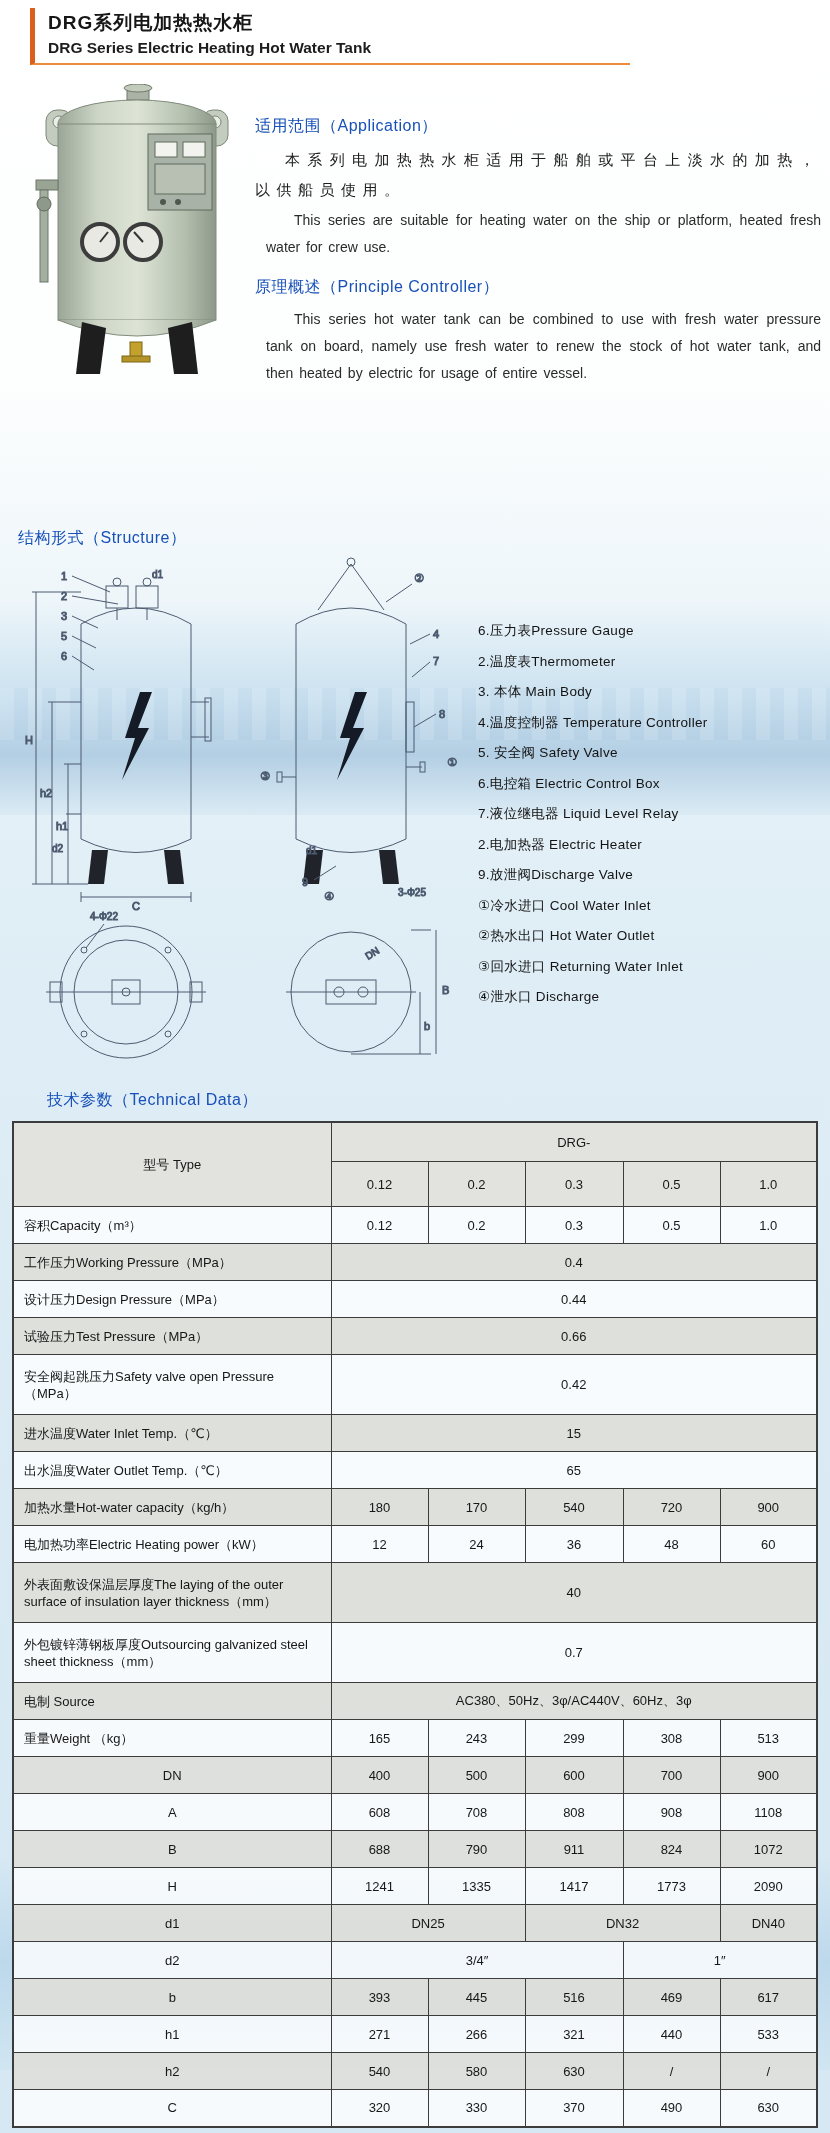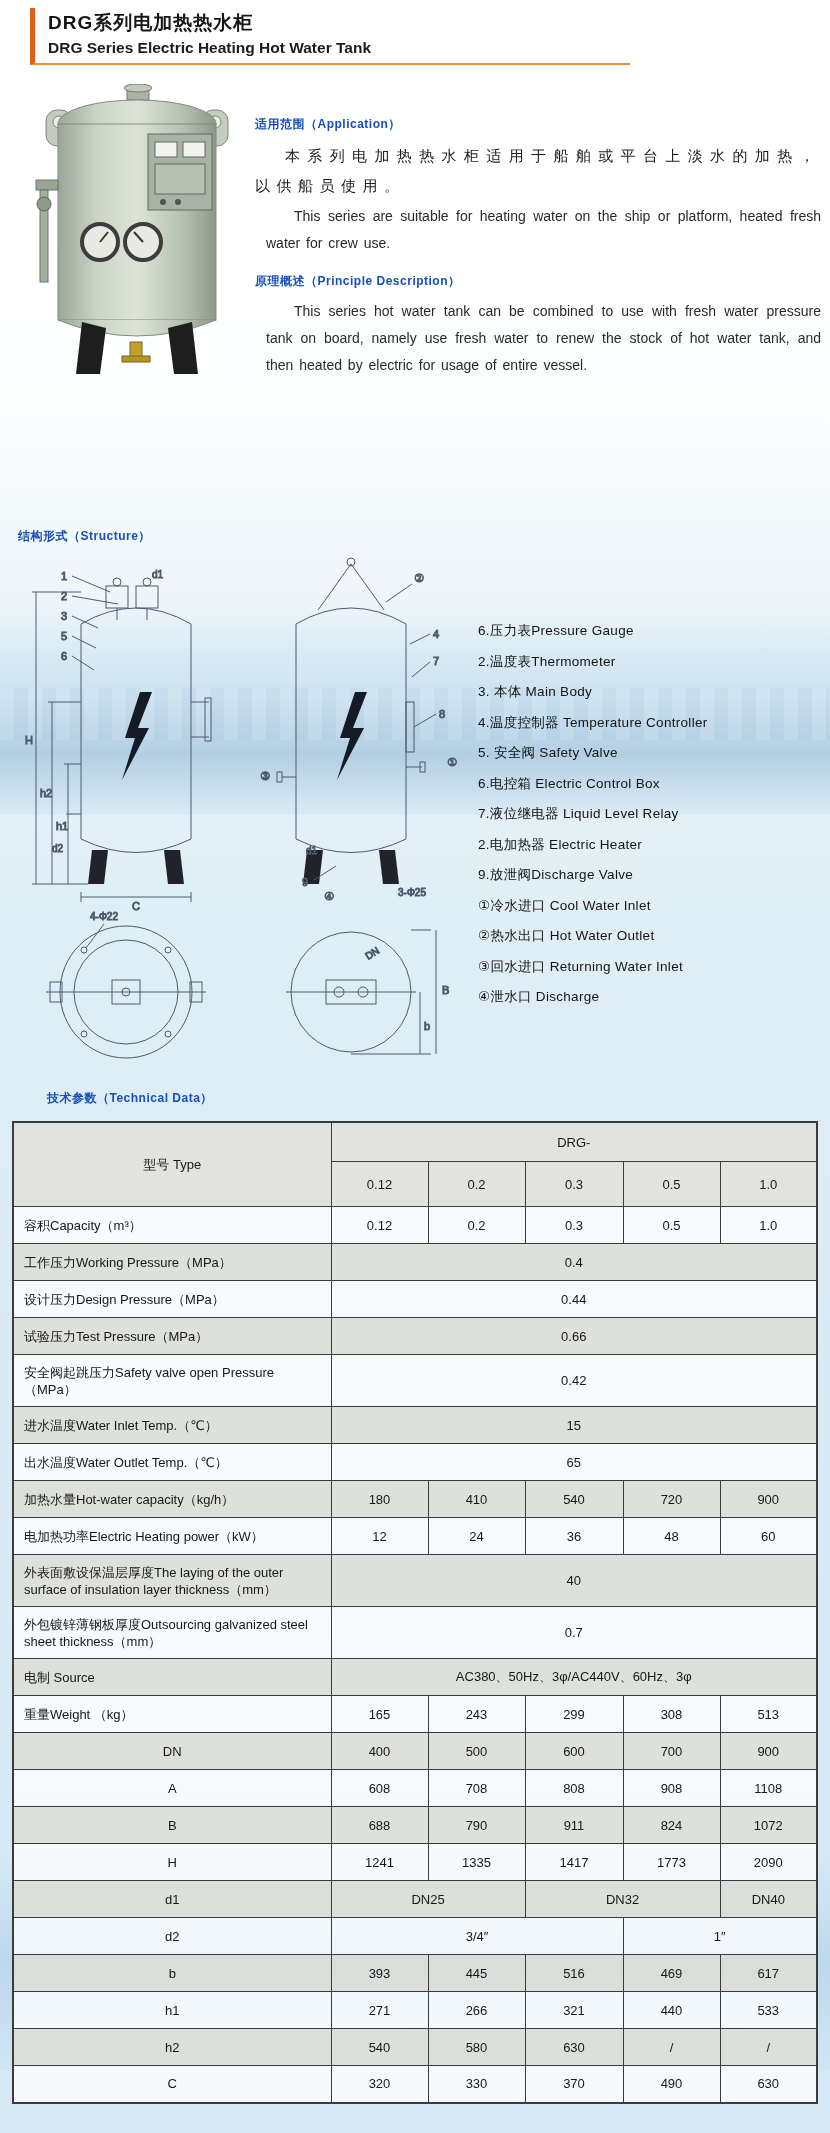--- a/index.html
+++ b/index.html
@@ -16,21 +16,21 @@
   
   #hdr{left:30px;top:8px;width:582px;border-left:5px solid #dd5f1e;border-bottom:2px solid #ec8c3c;padding:2px 0 6px 13px;}
   #hdr .cn{font-size:19px;font-weight:bold;color:#161616;letter-spacing:1px;}
   #hdr .en{font-size:15.5px;font-weight:bold;color:#1c1c1c;margin-top:3px;}
 
   
   #photo{left:30px;top:84px;}
 
   
   #rcol{left:255px;top:116px;width:566px;}
-  .sec-h{font-size:12px;font-weight:bold;color:#1650b8;letter-spacing:.5px;margin:0 0 8px 0;}
+  .sec-h{font-size:16px;font-weight:normal;color:#1650b8;letter-spacing:.5px;margin:0 0 8px 0;}
   .p-cn{font-size:15px;color:#1c1c1c;line-height:30px;letter-spacing:6.5px;text-indent:2em;margin:0;text-align:justify;}
   .p-en{font-size:14px;color:#2a2a2a;line-height:27px;text-indent:2em;margin:2px 0 0 11px;text-align:justify;word-spacing:2px;}
   .gap{height:16px;}
 
   
   #structure-h{left:18px;top:528px;}
   #drawings{left:6px;top:552px;}
   #parts{left:478px;top:616px;width:352px;}
   #parts ul{list-style:none;margin:0;padding:0;}
   #parts li{font-size:13.5px;color:#141414;line-height:30.5px;letter-spacing:.3px;white-space:nowrap;}
@@ -43,21 +43,21 @@
   #tech-h{left:18px;top:1090px;margin-left:29px;}
   #tbl-wrap{left:12px;top:1121px;width:806px;}
   table{border-collapse:collapse;width:806px;table-layout:fixed;}
   th,td{border:1px solid #3c3c3c;font-size:13px;color:#171717;text-align:center;vertical-align:middle;padding:4px 6px;font-weight:normal;}
   table{border:2px solid #3c3c3c;}
   thead th{background:rgba(226,226,221,.95);height:34px;}
   thead tr.r1 th{height:30px;}
   thead tr.r2 th{height:36px;}
   tbody tr{height:37px;background:rgba(255,255,255,.78);}
   tbody tr:nth-child(even){background:rgba(222,222,216,.88);}
-  tbody tr.tall{height:52px;}
+  tbody tr.tall{height:60px;}
   td.lbl{text-align:left;padding-left:10px;line-height:17px;}
   td.lbl.c{text-align:center;padding-left:6px;}
   th.type{background:rgba(226,226,221,.95);}
 </style>
 </head>
 <body>
 
 <div id="page">
   <div class="wash wash1"></div>
   <div class="wash wash1b"></div>
@@ -112,21 +112,21 @@
 
     <rect x="100" y="258" width="12" height="16" fill="#c2a12c" stroke="#7c6716"></rect>
     <rect x="92" y="272" width="28" height="6" fill="#b5952a" stroke="#7c6716"></rect>
   </svg>
 
   <div id="rcol" class="z">
     <div class="sec-h">适用范围（Application）</div>
     <p class="p-cn">本系列电加热热水柜适用于船舶或平台上淡水的加热，以供船员使用。</p>
     <p class="p-en">This series are suitable for heating water on the ship or platform, heated fresh water for crew use.</p>
     <div class="gap"></div>
-    <div class="sec-h">原理概述（Principle Description）</div>
+    <div class="sec-h">原理概述（Principle Controller）</div>
     <p class="p-en">This series hot water tank can be combined to use with fresh water pressure tank on board, namely use fresh water to renew the stock of hot water tank, and then heated by electric for usage of entire vessel.</p>
   </div>
 
   <div id="structure-h" class="z sec-h">结构形式（Structure）</div>
 
   <svg id="drawings" class="z" width="470" height="525" viewBox="0 0 470 525" fill="none" stroke="#4d5b70" stroke-width="1">
 
     <g>
       <rect x="100" y="34" width="22" height="22"></rect>
         <rect x="130" y="34" width="22" height="22"></rect>
@@ -313,21 +313,21 @@
             <td class="lbl">进水温度Water Inlet Temp.（℃）</td>
             <td colspan="5">15</td>
           </tr>
           <tr>
             <td class="lbl">出水温度Water Outlet Temp.（℃）</td>
             <td colspan="5">65</td>
           </tr>
           <tr>
             <td class="lbl">加热水量Hot-water capacity（kg/h）</td>
             <td>180</td>
-            <td>410</td>
+            <td>170</td>
             <td>540</td>
             <td>720</td>
             <td>900</td>
           </tr>
           <tr>
             <td class="lbl">电加热功率Electric Heating power（kW）</td>
             <td>12</td>
             <td>24</td>
             <td>36</td>
             <td>48</td>

